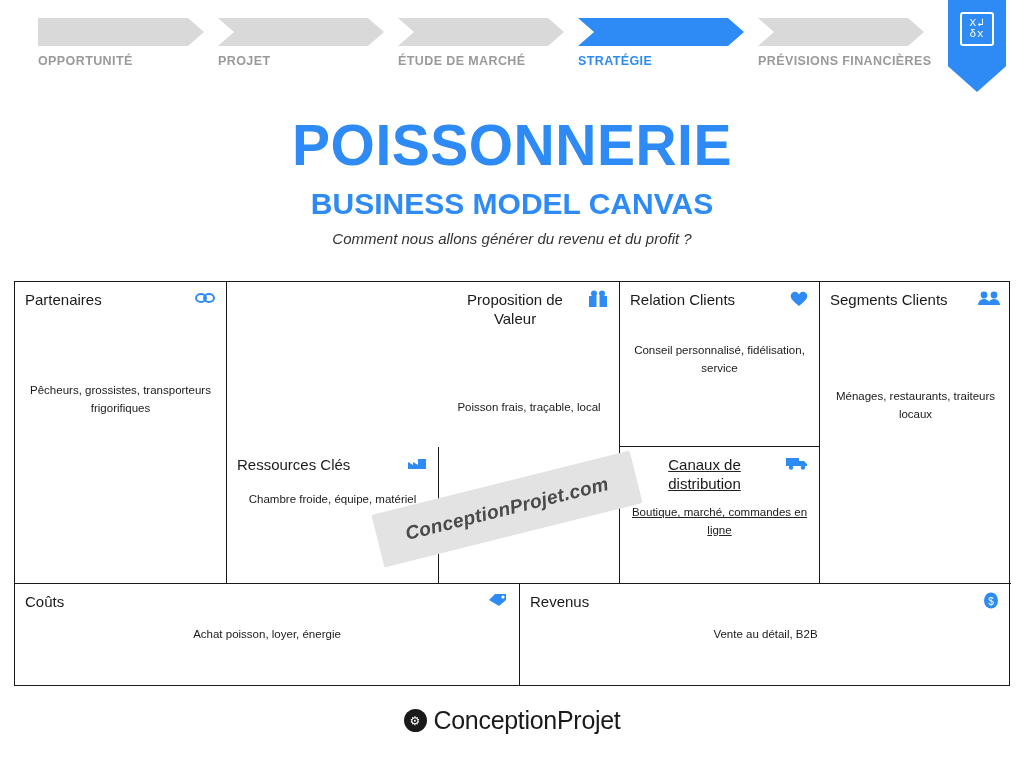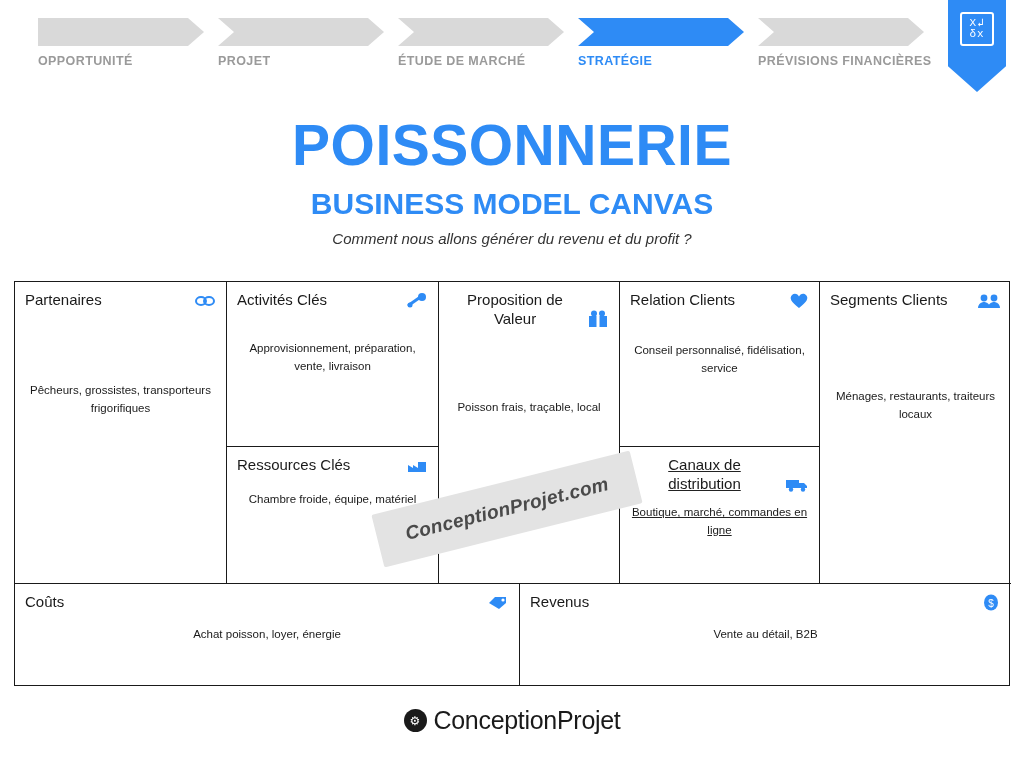--- a/index.html
+++ b/index.html
@@ -139,21 +139,21 @@
     border-right: 1px solid #1a1a1a;
     border-bottom: 1px solid #1a1a1a;
     padding: 8px 10px 6px 10px;
     overflow: hidden;
   }
   .cell.no-right { border-right: none; }
   .cell.no-bottom { border-bottom: none; }
 
   .cell-head {
     display: flex;
-    align-items: flex-end;
+    align-items: flex-start;
     justify-content: space-between;
     gap: 6px;
   }
   .cell-title {
     font-size: 15px;
     color: #1a1a1a;
     line-height: 19px;
   }
   .cell-title.center {
     text-align: center;
@@ -289,33 +289,20 @@
             <g fill="none" stroke="#2e8bf5" stroke-width="2">
               <ellipse cx="7" cy="8" rx="5" ry="4"></ellipse>
               <ellipse cx="15" cy="8" rx="5" ry="4"></ellipse>
             </g>
           </svg>
       </div>
     </div>
     <div class="cell-body body-partenaires">Pêcheurs, grossistes, transporteurs frigorifiques</div>
   </div>
 
-  <div class="cell" id="cell-activites">
-    <div class="cell-head">
-      <div class="cell-title">Activités Clés</div>
-      <div class="cell-icon">
-        <svg width="22" height="16" viewBox="0 0 22 16">
-            <path d="M3 12 L13 5" stroke="#2e8bf5" stroke-width="3" stroke-linecap="round"></path>
-            <circle cx="16" cy="4" r="4" fill="#2e8bf5"></circle>
-            <circle cx="4" cy="12" r="2.5" fill="#2e8bf5"></circle>
-          </svg>
-      </div>
-    </div>
-    <div class="cell-body body-activites">Approvisionnement, préparation, vente, livraison</div>
-  </div>
 
   <div class="cell" id="cell-ressources">
     <div class="cell-head">
       <div class="cell-title">Ressources Clés</div>
       <div class="cell-icon">
         <svg width="22" height="16" viewBox="0 0 22 16">
             <path d="M2 14 V7 l5 3 V7 l5 3 V4 h8 v10 z" fill="#2e8bf5"></path>
           </svg>
       </div>
     </div>

